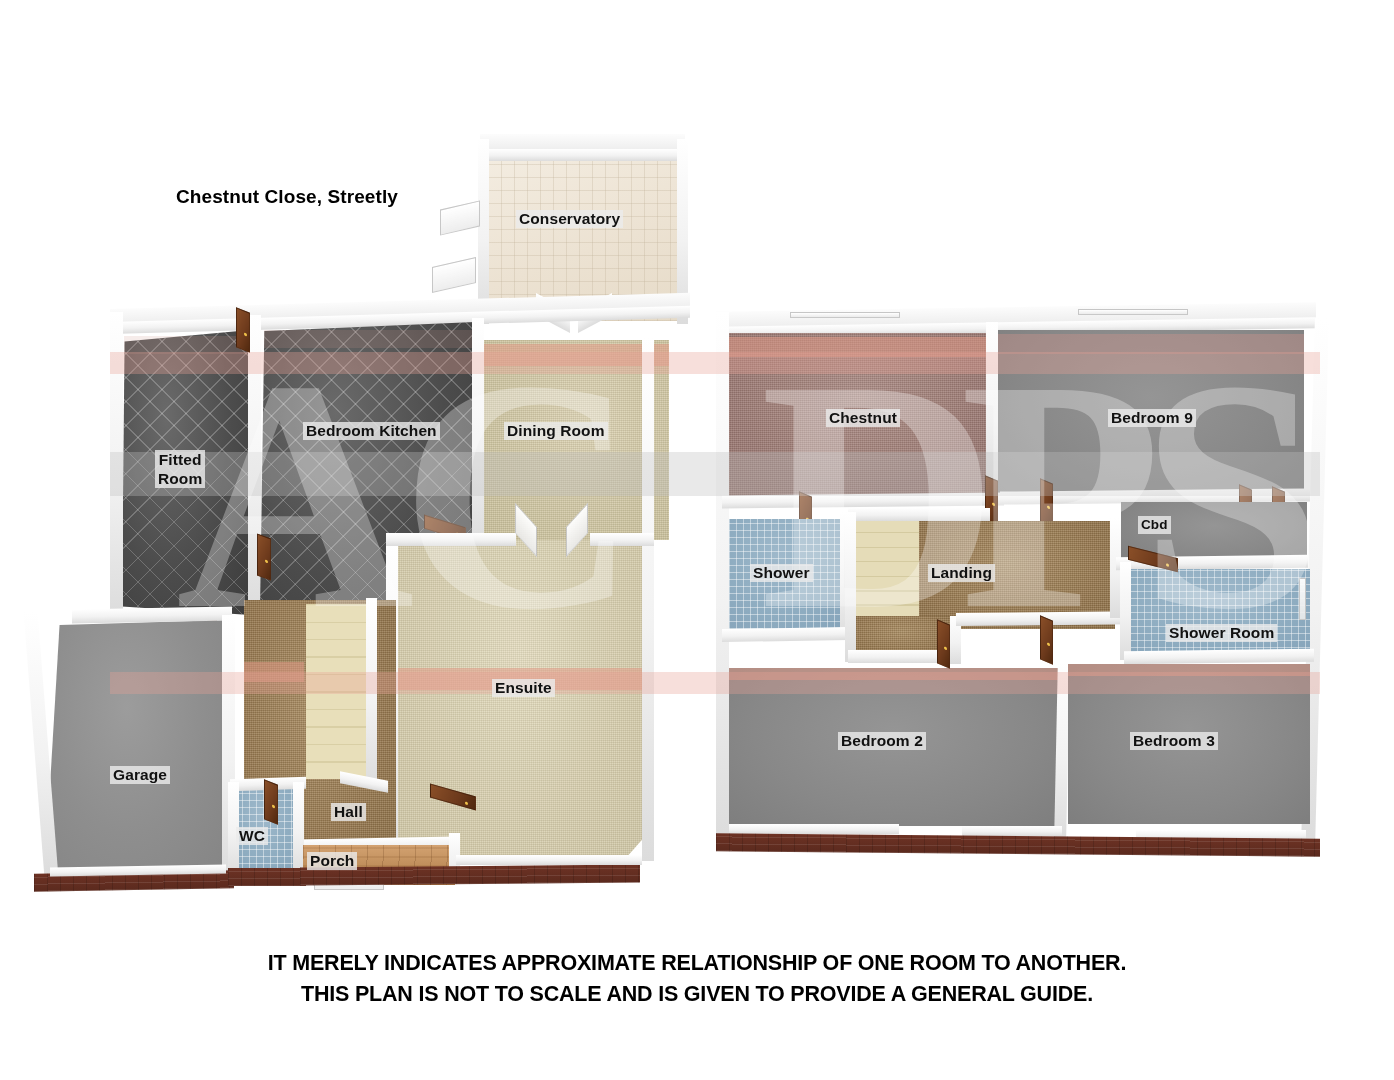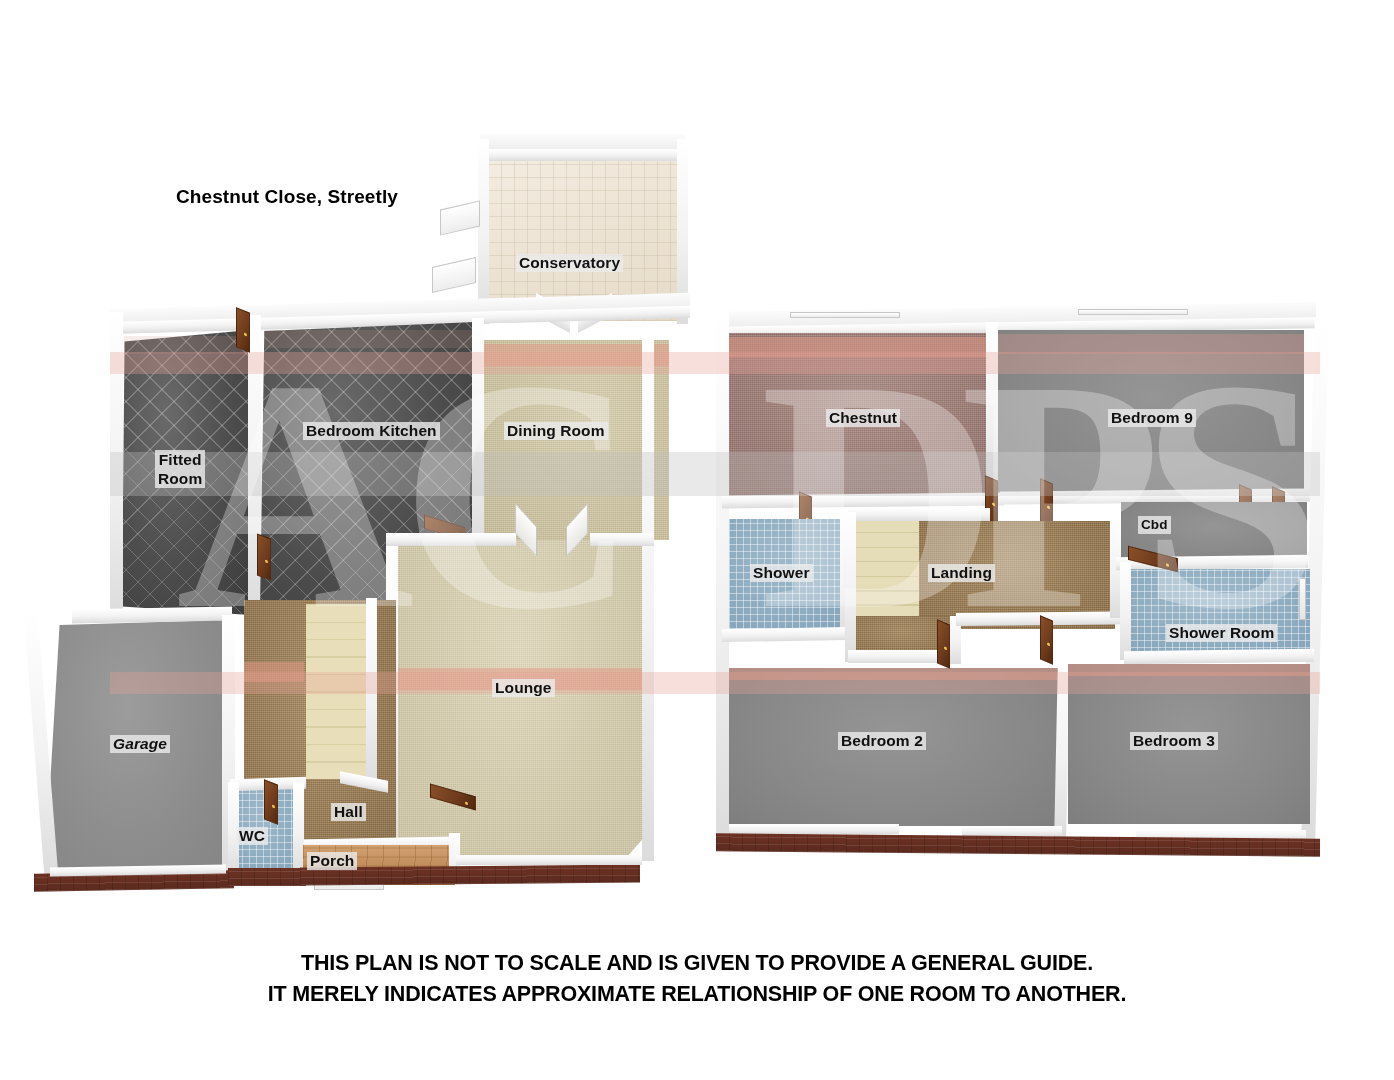--- a/index.html
+++ b/index.html
@@ -229,21 +229,21 @@
 
     <div class="wall" style="left:478px; top:139px; width:11px; height:185px;"></div>
     <div class="wall" style="left:677px; top:139px; width:11px; height:185px;"></div>
 
     <div class="doorswing" style="left:440px; top:205px; width:40px; height:26px; transform:skewY(-13deg);"></div>
     <div class="doorswing" style="left:432px; top:262px; width:44px; height:26px; transform:skewY(-13deg);"></div>
 
     <div class="wall" style="left:536px; top:302px; width:34px; height:22px; transform:skewY(28deg);"></div>
     <div class="wall" style="left:578px; top:302px; width:34px; height:22px; transform:skewY(-28deg);"></div>
 
-    <div class="rlabel" style="left:516px; top:210px;margin-top:44px;">Conservatory</div>
+    <div class="rlabel" style="left:516px; top:210px;">Conservatory</div>
 
     <div class="wall-top" style="left:110px; top:309px; width:580px; height:16px;
                 transform:skewY(-1.6deg); transform-origin:left top;"></div>
     <div class="wall" style="left:110px; top:322px; width:580px; height:12px;
                 transform:skewY(-1.6deg); transform-origin:left top;"></div>
 
     <div class="room tex-darktile" style="left:122px; top:330px; width:128px; height:285px;
                 clip-path: polygon(2% 4%, 100% 0%, 100% 100%, 0% 97%);"></div>
     <div class="band-rose" style="left:124px; top:336px; width:126px; height:18px; opacity:0.45;"></div>
 
@@ -279,30 +279,30 @@
     <div class="band-pink" style="left:396px; top:668px; width:248px; height:22px;"></div>
 
     <div class="wall" style="left:386px; top:540px; width:12px; height:318px;"></div>
     <div class="wall" style="left:642px; top:336px; width:12px; height:525px;"></div>
     <div class="wall" style="left:386px; top:533px; width:130px; height:13px;"></div>
     <div class="wall" style="left:590px; top:533px; width:64px; height:13px;"></div>
 
     <div class="doorswing" style="left:515px; top:515px; width:22px; height:30px; transform:skewY(48deg);"></div>
     <div class="doorswing" style="left:566px; top:515px; width:22px; height:30px; transform:skewY(-48deg);"></div>
 
-    <div class="rlabel" style="left:492px; top:679px;">Lounge</div>
+    <div class="rlabel" style="left:492px; top:679px;">Ensuite</div>
 
     <div class="room tex-gray" style="left:45px; top:620px; width:182px; height:250px;
                 clip-path: polygon(8% 2%, 100% 0%, 100% 100%, 0% 100%);"></div>
 
     <div class="wall" style="left:72px; top:608px; width:160px; height:14px; transform:skewY(-1deg);"></div>
     <div class="wall" style="left:34px; top:612px; width:14px; height:265px; transform:skewX(4.5deg);"></div>
     <div class="wall" style="left:222px; top:615px; width:13px; height:262px;"></div>
 
-    <div class="rlabel" style="left:110px; top:735px;font-style:italic;">Garage</div>
+    <div class="rlabel" style="left:110px; top:766px;">Garage</div>
 
     <div class="room tex-carpet-brown" style="left:244px; top:600px; width:152px; height:262px;"></div>
     <div class="band-pink" style="left:244px; top:662px; width:60px; height:20px;"></div>
 
     <div class="room tex-stairs" style="left:306px; top:604px; width:62px; height:175px;"></div>
 
     <div class="wall" style="left:366px; top:598px; width:11px; height:190px;"></div>
     <div class="wall" style="left:340px; top:776px; width:48px; height:12px; transform:skewY(11deg);"></div>
     <div class="wall" style="left:296px; top:838px; width:160px; height:13px; transform:skewY(-1deg);"></div>
 
@@ -423,17 +423,17 @@
     <div class="wm-band" style="left:110px; top:672px; width:1210px;"></div>
 
     <div class="wm-letter" style="left:176px; top:330px; font-size:330px;">A</div>
     <div class="wm-letter" style="left:400px; top:330px; font-size:330px;">C</div>
     <div class="wm-letter" style="left:760px; top:330px; font-size:330px;">D</div>
     <div class="wm-letter" style="left:960px; top:330px; font-size:330px;">P</div>
     <div class="wm-letter" style="left:1140px; top:330px; font-size:330px;">S</div>
   </div>
 
   <div class="disclaimer">
+    <div>IT MERELY INDICATES APPROXIMATE RELATIONSHIP OF ONE ROOM TO ANOTHER.</div>
     <div>THIS PLAN IS NOT TO SCALE AND IS GIVEN TO PROVIDE A GENERAL GUIDE.</div>
-    <div>IT MERELY INDICATES APPROXIMATE RELATIONSHIP OF ONE ROOM TO ANOTHER.</div>
   </div>
 
 </div>
 
 </body></html>

